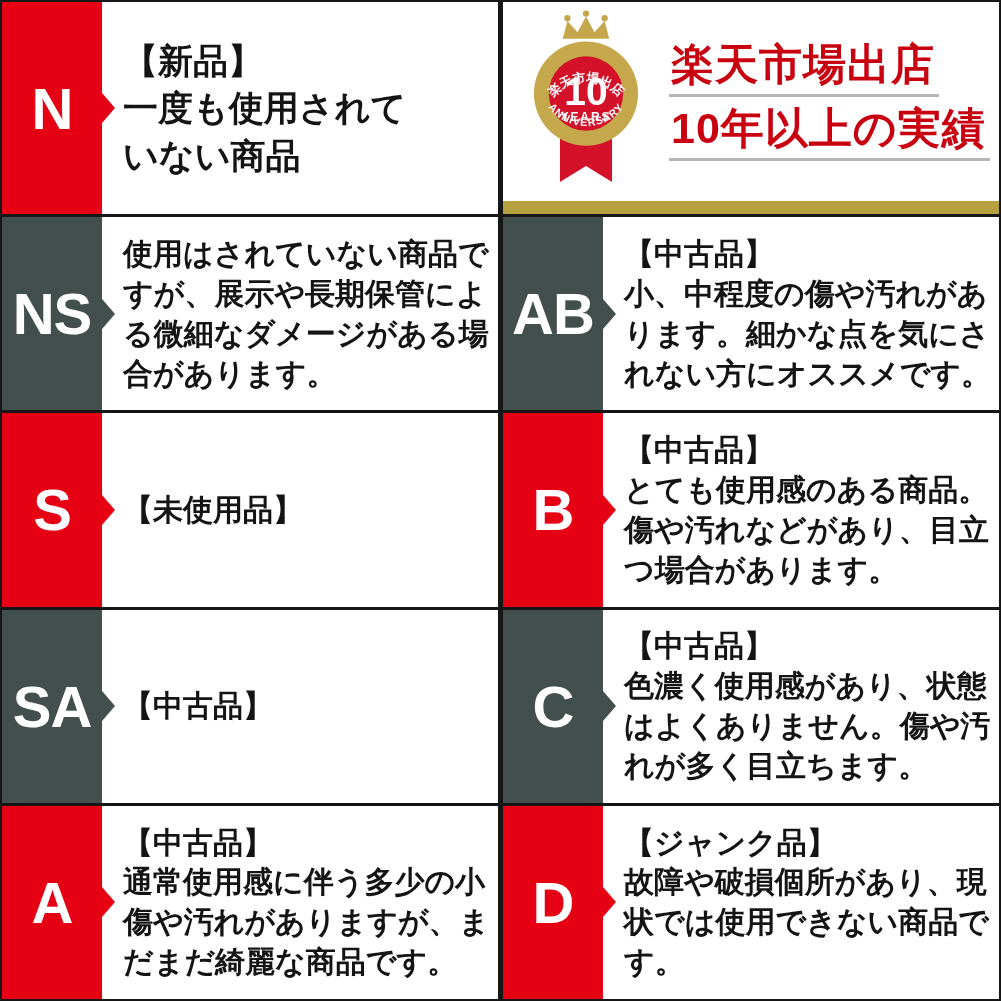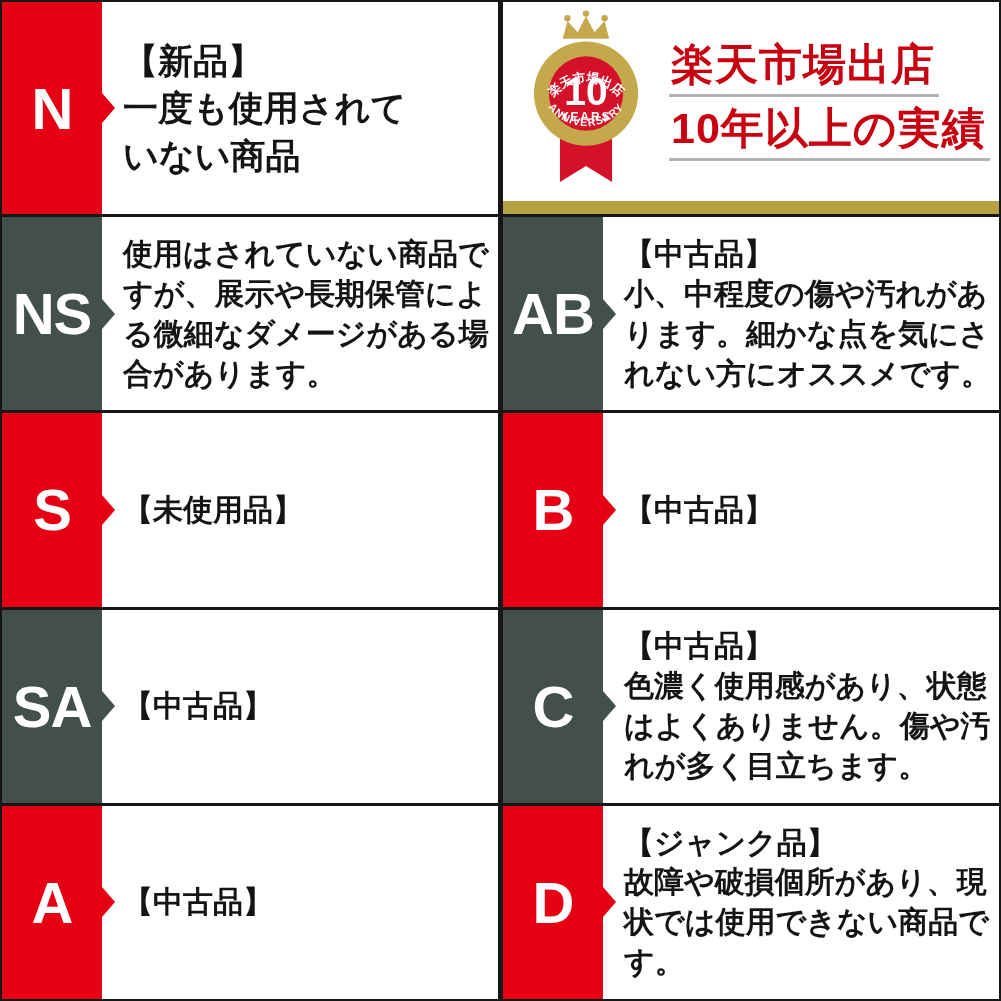--- a/index.html
+++ b/index.html
@@ -132,20 +132,23 @@
       <div class="title">【未使用品】</div>
     </div>
   </div>
 
   <div class="cell">
     <div class="label red">
       <span>B</span>
     </div>
     <div class="textarea">
       <div class="title">【中古品】</div>
+      <div class="body">とても使用感のある商品。
+傷や汚れなどがあり、目立
+つ場合があります。</div>
     </div>
   </div>
 
   <div class="cell">
     <div class="label slate">
       <span>SA</span>
     </div>
     <div class="textarea">
       <div class="title">【中古品】</div>
     </div>
@@ -162,20 +165,23 @@
 れが多く目立ちます。</div>
     </div>
   </div>
 
   <div class="cell">
     <div class="label red">
       <span>A</span>
     </div>
     <div class="textarea">
       <div class="title">【中古品】</div>
+      <div class="body">通常使用感に伴う多少の小
+傷や汚れがありますが、ま
+だまだ綺麗な商品です。</div>
     </div>
   </div>
 
   <div class="cell">
     <div class="label red">
       <span>D</span>
     </div>
     <div class="textarea">
       <div class="title">【ジャンク品】</div>
       <div class="body">故障や破損個所があり、現

